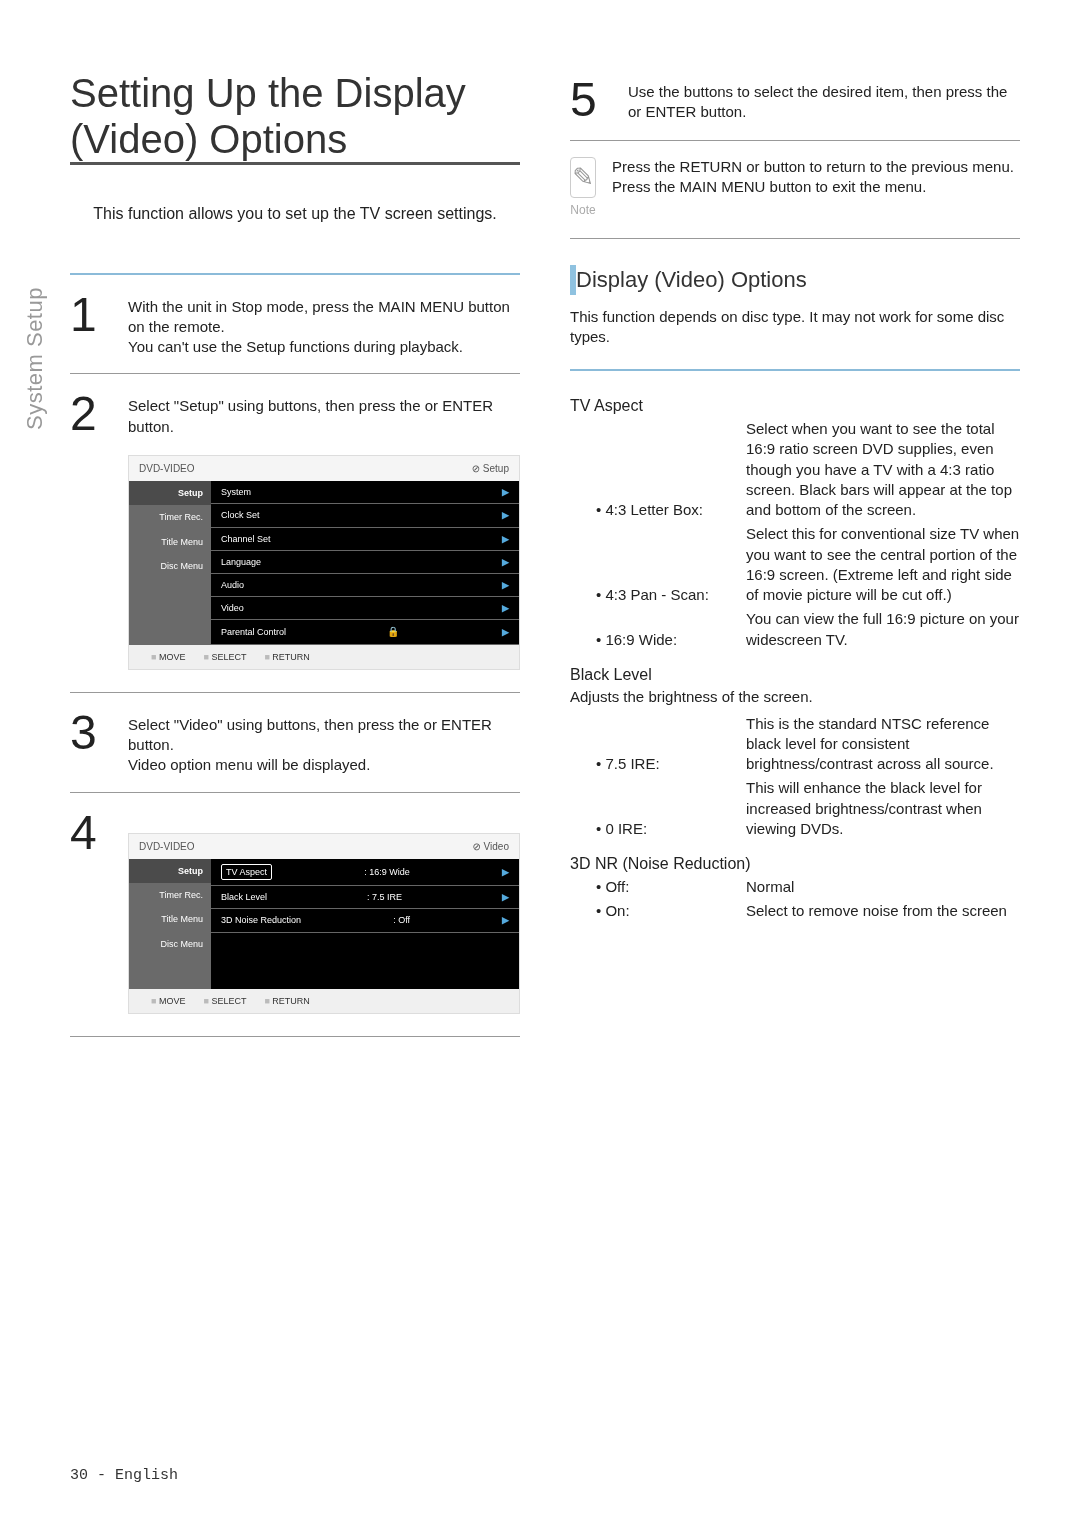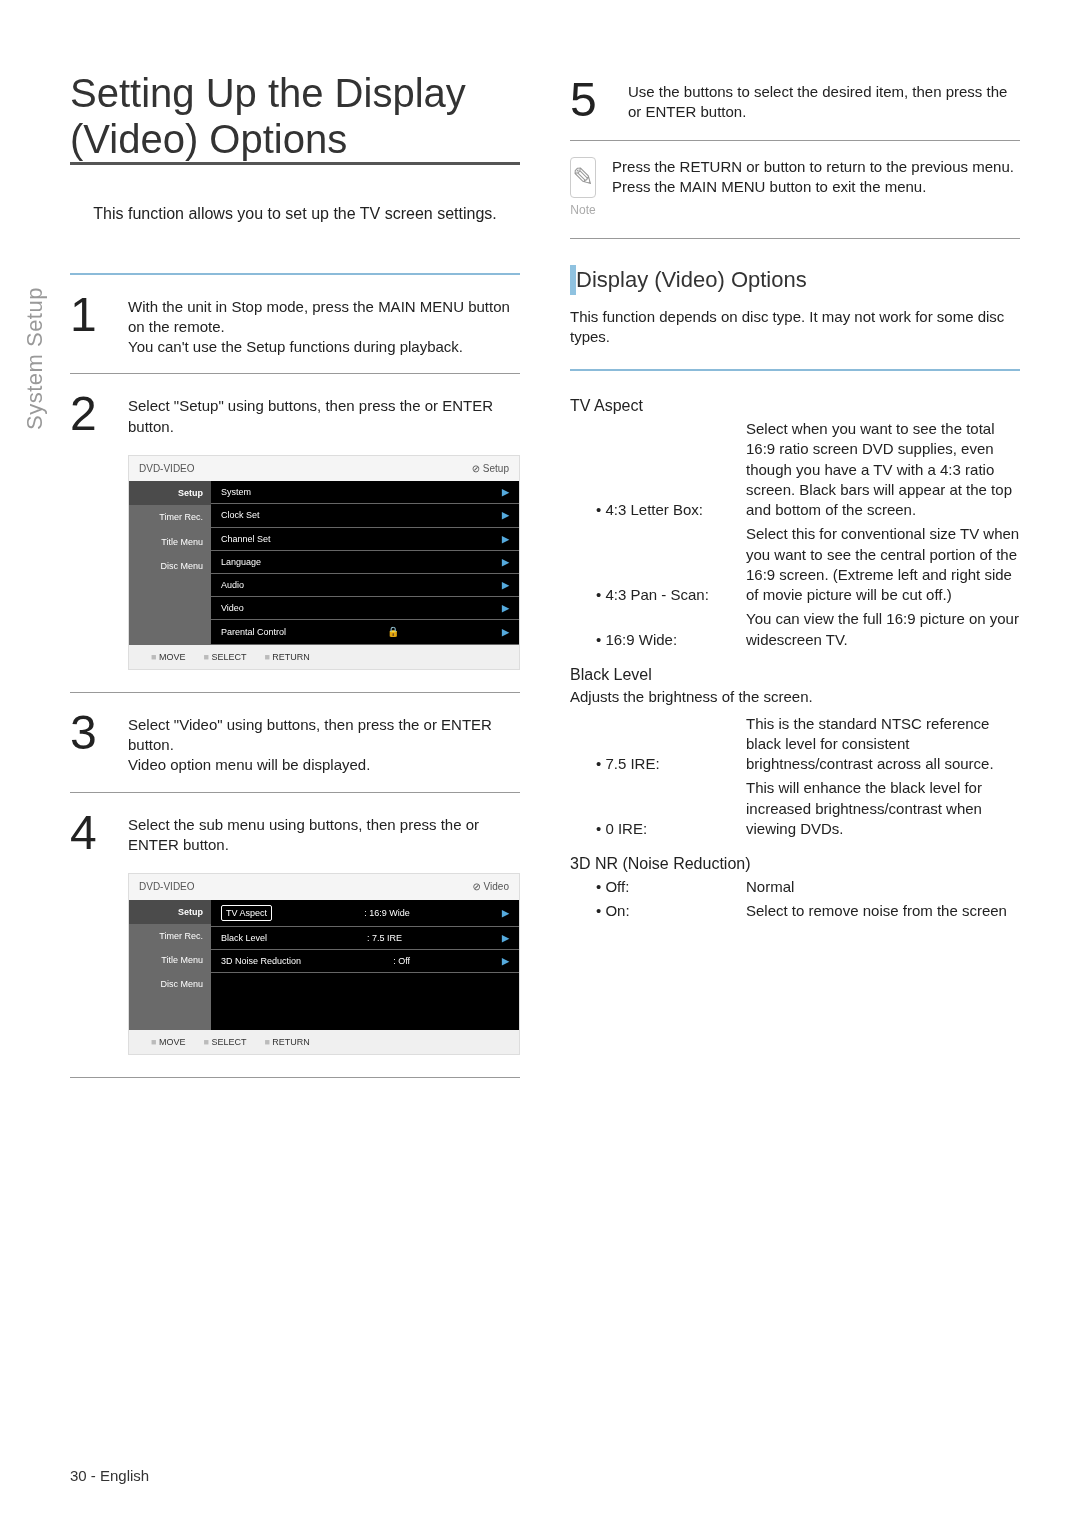--- a/index.html
+++ b/index.html
@@ -99,21 +99,21 @@
   }
   .subdesc { margin-bottom: 22px; font-size: 15px; }
   .colR-top { border-top: 2px solid #8bbbd9; padding-top: 10px; }
   h3 { font-size: 16px; font-weight: 400; margin-top: 14px; margin-bottom: 2px; }
   .opt-desc { font-size: 15px; margin-bottom: 6px; }
   .opts { font-size: 15px; }
   .opt { display: flex; padding-left: 26px; margin-bottom: 4px; align-items: flex-end; }
   .opt .k { min-width: 150px; white-space: nowrap; }
   .opt .v { flex: 1; }
   .bullet::before { content: "• "; }
-  .footer { position:absolute; bottom:40px; left:70px; color:#333; font-size:15px; }
+  .footer { position:absolute; bottom:40px; left:70px; color:#333; font-size:15px;font-family:Liberation Mono, monospace; }
 </style>
 </head>
 <body>
 
 <div class="side-tab">System Setup</div>
 
 <div class="columns">
 
   <div class="col">
     <h1>Setting Up the Display (Video) Options</h1>
@@ -189,21 +189,20 @@
       <div class="step-num">3</div>
       <div class="step-body">
         <div>Select "Video" using           buttons, then press the     or ENTER button.</div>
         <div>Video option menu will be displayed.</div>
       </div>
     </div>
 
     <div class="step" style="border-bottom:1px solid #999;">
       <div class="step-num">4</div>
       <div class="step-body">
-        <div>Select the sub menu using            buttons, then press the     or ENTER button.</div>
 
         <div class="menu">
           <div class="menu-top">
             <span>DVD-VIDEO</span>
             <span>⊘ <span>Video</span></span>
           </div>
           <div class="menu-body">
             <div class="menu-side">
               <div class="active">Setup</div>
               <div>Timer Rec.</div>

